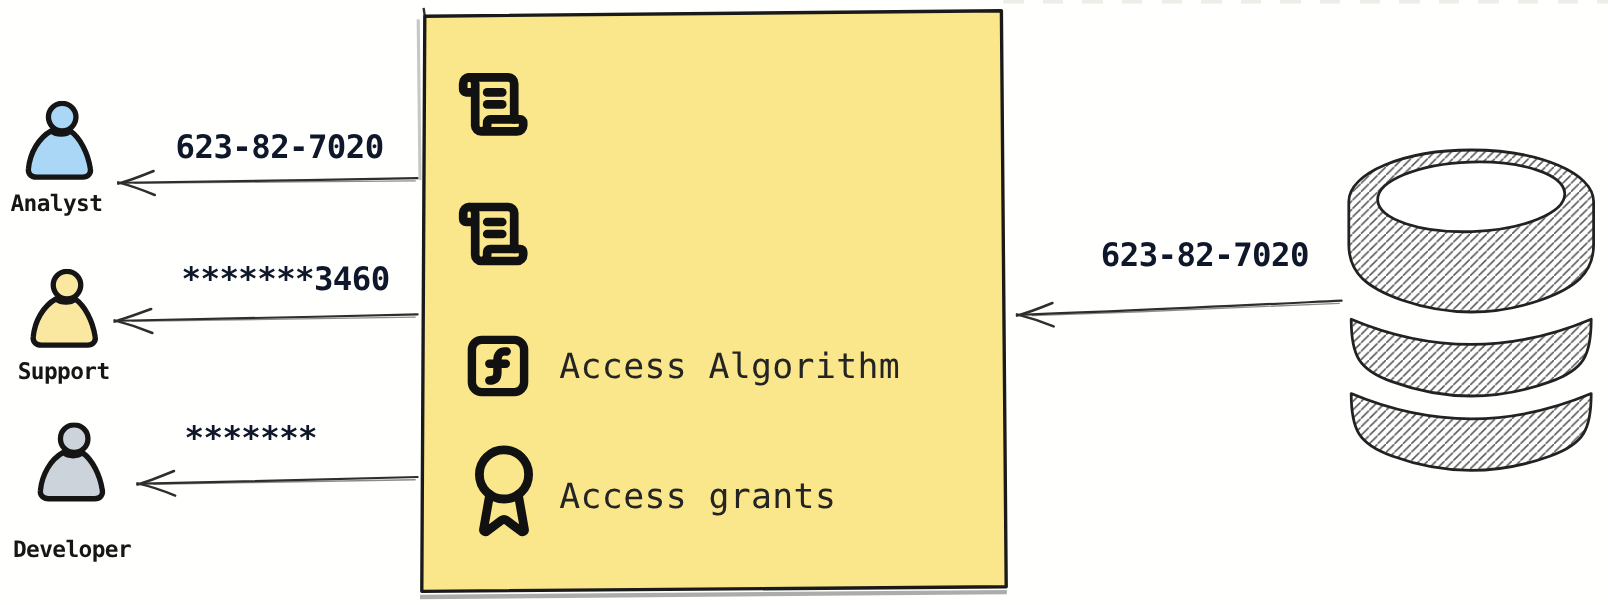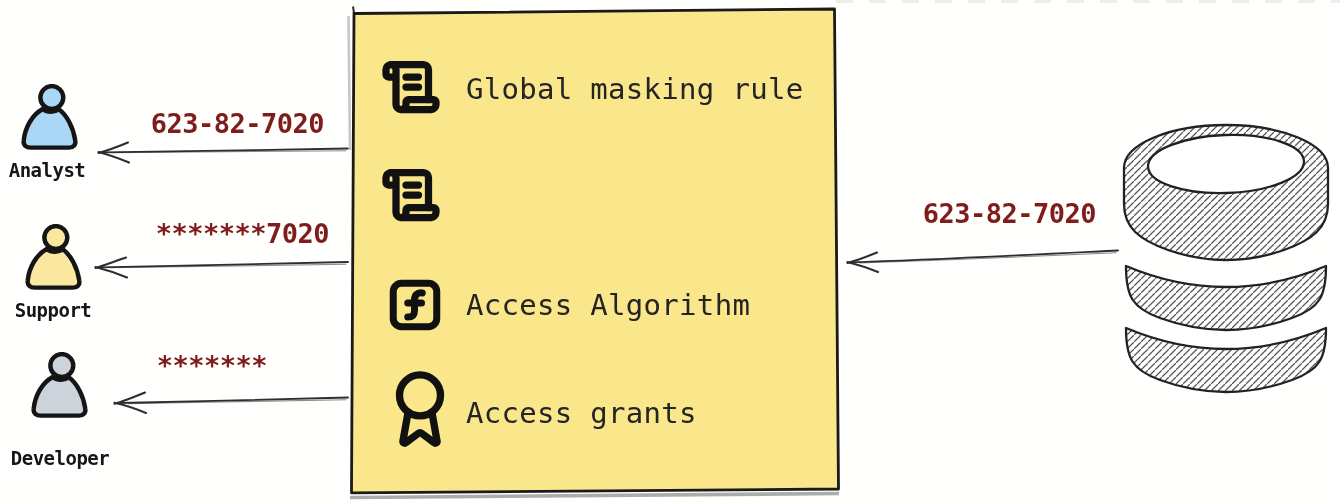--- a/index.html
+++ b/index.html
@@ -10,22 +10,22 @@
   .top-dash{
     position:absolute;left:836px;top:0;width:504px;height:3px;
     background:repeating-linear-gradient(90deg,#edeee7 0 17px,transparent 17px 33px);
   }
   .person{position:absolute;width:68px;height:73px;}
   .ulabel{
     position:absolute;width:110px;text-align:center;
     font-size:19px;font-weight:700;letter-spacing:-0.5px;color:#161616;
   }
   .val{
-    position:absolute;height:34px;line-height:34px;text-align:right;
-    font-size:27px;font-weight:700;letter-spacing:-0.5px;color:#7f1d1d;white-space:nowrap;
+    position:absolute;height:34px;line-height:34px;text-align:center;
+    font-size:27px;font-weight:700;letter-spacing:-0.5px;color:#0f172a;white-space:nowrap;
   }
   .overlay{position:absolute;left:0;top:0;width:1340px;height:504px;pointer-events:none;}
   .boxsvg{position:absolute;left:340px;top:0;width:510px;height:504px;}
   .box-icon{position:absolute;}
   .box-item-label{
     position:absolute;left:466px;height:36px;line-height:36px;
     font-size:29px;letter-spacing:0.3px;color:#242424;white-space:nowrap;
   }
   .dbsvg{position:absolute;left:1120px;top:118px;width:212px;height:276px;}
 </style>
@@ -54,21 +54,21 @@
 
   <svg class="person" style="left:26px;top:352px" viewBox="0 0 26 28">
     <g stroke="#151515" stroke-width="1.7" stroke-linejoin="round" fill="#CDD3DA">
       <circle cx="13.7" cy="5.2" r="4.4"></circle>
       <path d="M10.2,9.6 C6.2,11.8 3.4,16.6 2.9,21.8 C2.7,23.4 3.9,24.4 5.5,24.4 L20.3,24.4 C21.9,24.4 23,23.3 22.7,21.7 C21.9,16.5 19.4,11.9 16.4,9.7 C14.7,11 12,11 10.2,9.6 Z"></path>
     </g>
   </svg>
   <div class="ulabel" style="left:5px;top:447px">Developer</div>
 
   <div class="val" style="left:142px;top:107px;width:182px">623-82-7020</div>
-  <div class="val" style="left:147px;top:217px;width:182px">*******7020</div>
+  <div class="val" style="left:147px;top:217px;width:182px">*******3460</div>
   <div class="val" style="left:151px;top:349px;width:116px">*******</div>
   <div class="val" style="left:912px;top:197px;width:184px">623-82-7020</div>
 
   <svg class="overlay" viewBox="0 0 1340 504">
     <g fill="none" stroke="#2e2e2e" stroke-width="1.8" stroke-linecap="round">
 
       <g>
         <path d="M348,148.5 C268,150 168,151.3 103,152.3"></path>
         <path d="M346,150.8 C280,151.3 180,152 112,152.8" stroke-width="1.1" opacity="0.55"></path>
         <path d="M128,142.5 C117,147 105,151.3 98.5,153" stroke-width="2.1"></path>
@@ -106,21 +106,20 @@
   </svg>
 
   <svg class="box-icon" style="left:381px;top:56px;width:60px;height:62px" viewBox="0 0 24 24">
     <g fill="none" stroke="#111111" stroke-width="2.9" stroke-linecap="round" stroke-linejoin="round">
       <path d="M15 12h-5"></path>
         <path d="M15 8h-5"></path>
       <path d="M19 17V5a2 2 0 0 0-2-2H4"></path>
       <path d="M8 21h12a2 2 0 0 0 2-2v-1a1 1 0 0 0-1-1H11a1 1 0 0 0-1 1v1a2 2 0 1 1-4 0V5a2 2 0 1 0-4 0v2a1 1 0 0 0 1 1h3"></path>
     </g>
   </svg>
-  <div class="box-item-label" style="top:71px">Global masking rule</div>
 
   <svg class="box-icon" style="left:381px;top:164px;width:60px;height:62px" viewBox="0 0 24 24">
     <g fill="none" stroke="#111111" stroke-width="2.9" stroke-linecap="round" stroke-linejoin="round">
       <path d="M15 12h-5"></path>
         <path d="M15 8h-5"></path>
       <path d="M19 17V5a2 2 0 0 0-2-2H4"></path>
       <path d="M8 21h12a2 2 0 0 0 2-2v-1a1 1 0 0 0-1-1H11a1 1 0 0 0-1 1v1a2 2 0 1 1-4 0V5a2 2 0 1 0-4 0v2a1 1 0 0 0 1 1h3"></path>
     </g>
   </svg>
 

